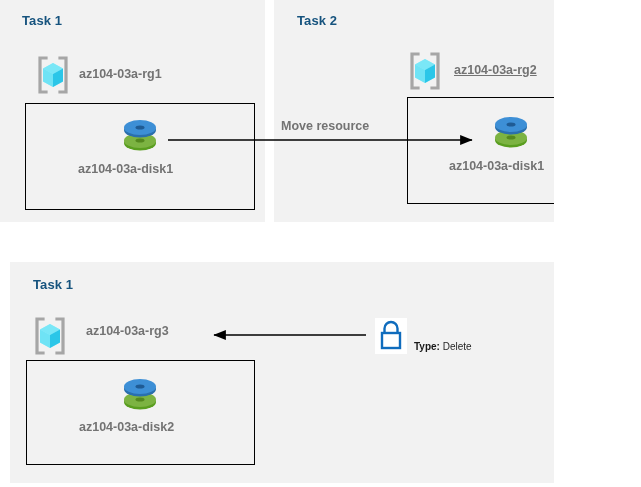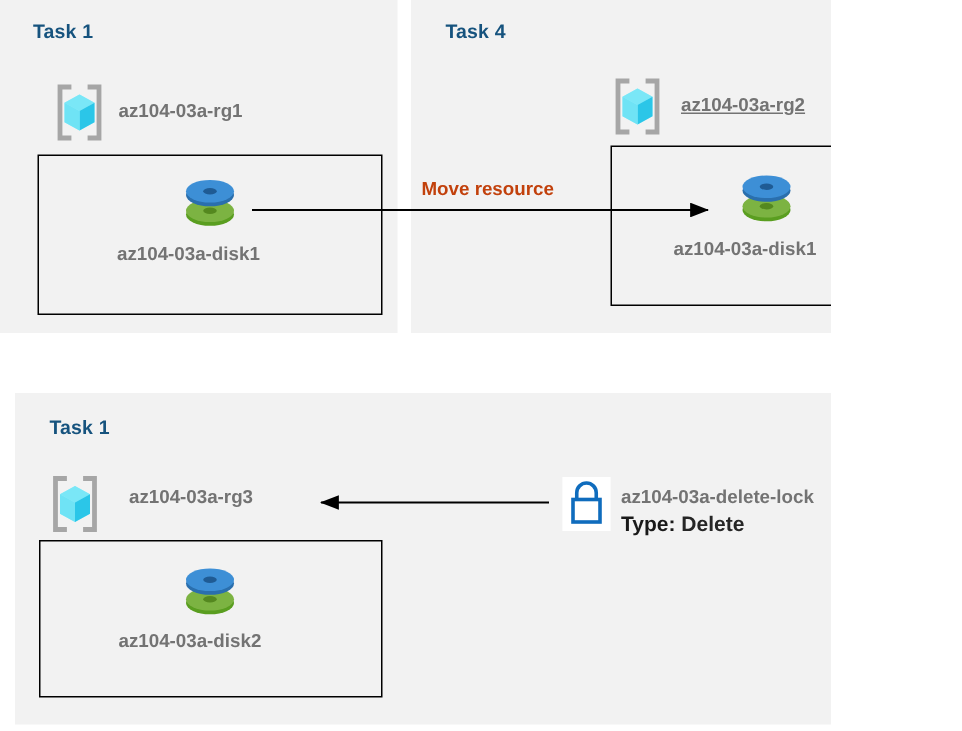--- a/index.html
+++ b/index.html
@@ -37,33 +37,32 @@
   }
   .node-label {
     position: absolute;
     font-size: 12.5px;
     font-weight: bold;
     color: #737373;
     white-space: nowrap;
   }
   .sub-label {
     position: absolute;
-    font-size: 14px;
+    font-size: 10px;
     color: #262626;
     white-space: nowrap;
-    font-weight: bold;
   }
   .sub-label b {
     color: #191919;
   }
   .arrow-label {
     position: absolute;
     font-size: 12.5px;
     font-weight: bold;
-    color: #c2410c;
+    color: #737373;
     white-space: nowrap;
   }
   .icon {
     position: absolute;
     line-height: 0;
   }
   .arrow-svg {
     position: absolute;
     overflow: visible;
   }
@@ -98,21 +97,21 @@
       <ellipse cx="20" cy="27.5" rx="4.5" ry="2.1" fill="#54881f"></ellipse>
       <ellipse cx="20" cy="17" rx="16" ry="7.5" fill="#2a6fad"></ellipse>
       <ellipse cx="20" cy="14.5" rx="16" ry="7.5" fill="#3d8fd6"></ellipse>
       <ellipse cx="20" cy="14.5" rx="4.5" ry="2.1" fill="#1f5b94"></ellipse>
     </svg>
   </div>
   <div class="node-label" style="left:78px; top:162px;">az104-03a-disk1</div>
 
   <div class="panel" style="left:274px; top:0px; width:367px; height:222px;"></div>
 
-  <div class="panel-title" style="left:297px; top:13px;">Task 4</div>
+  <div class="panel-title" style="left:297px; top:13px;">Task 2</div>
 
   <div class="icon" style="left:408px; top:52px; width:34px; height:38px;">
     <svg width="34" height="38" viewBox="0 0 34 38">
       <path d="M10 2 L4 2 L4 36 L10 36" fill="none" stroke="#a6a6a6" stroke-width="3.2" stroke-linecap="square"></path>
       <path d="M24 2 L30 2 L30 36 L24 36" fill="none" stroke="#a6a6a6" stroke-width="3.2" stroke-linecap="square"></path>
       <polygon points="17,7 27,12.5 27,25.5 17,31 7,25.5 7,12.5" fill="#9cf0fc"></polygon>
       <polygon points="17,7 27,12.5 17,18 7,12.5" fill="#7ae7f7"></polygon>
       <polygon points="17,18 27,12.5 27,25.5 17,31" fill="#2bc6e8"></polygon>
       <polygon points="17,18 7,12.5 7,25.5 17,31" fill="#6fe3f5"></polygon>
     </svg>
@@ -183,20 +182,19 @@
   </svg>
 
   <div class="icon" style="left:375px; top:318px; width:32px; height:36px; background:#ffffff;">
     <svg width="32" height="36" viewBox="0 0 32 36">
       <rect x="0" y="0" width="32" height="36" fill="#ffffff"></rect>
       <path d="M9.5 15 L9.5 10.5 A6.5 6.5 0 0 1 22.5 10.5 L22.5 15" fill="none" stroke="#0f6cbd" stroke-width="2.4"></path>
       <rect x="7" y="15" width="18" height="15" fill="none" stroke="#0f6cbd" stroke-width="2.4"></rect>
     </svg>
   </div>
 
-  <div class="node-label" style="left:414px; top:324px;">az104-03a-delete-lock</div>
 
   <div class="sub-label" style="left:414px; top:341px;">
     <b>Type:</b>
     <span>Delete</span>
   </div>
 
 </div>
 
 </body></html>

